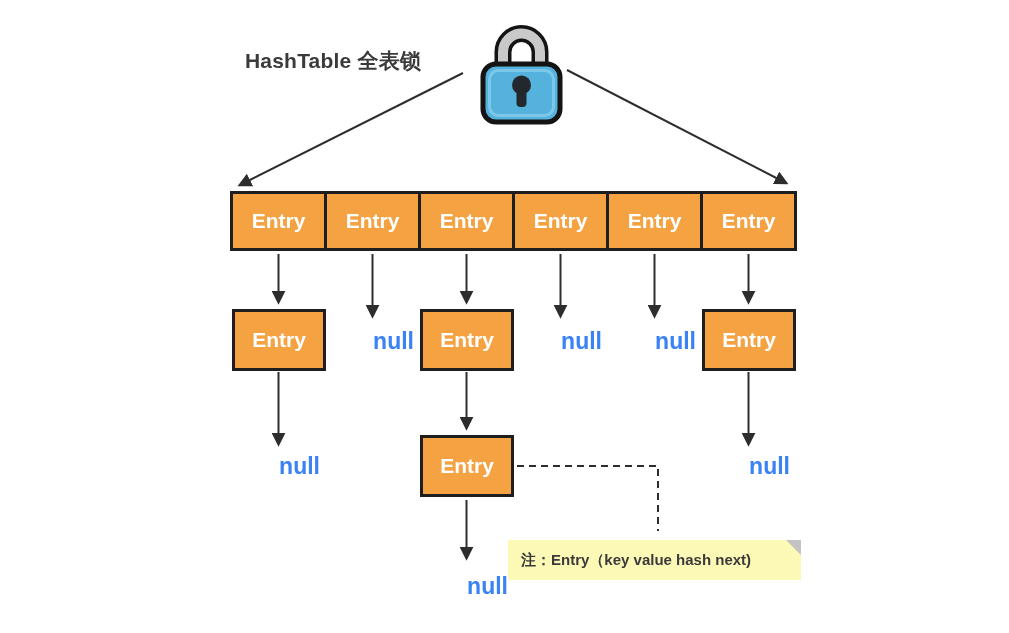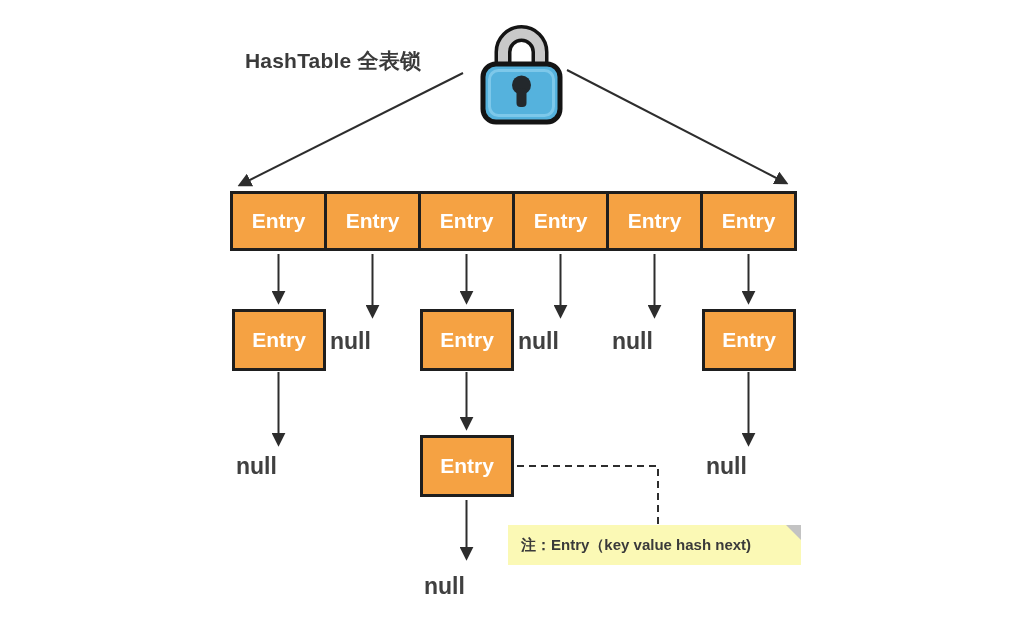--- a/index.html
+++ b/index.html
@@ -27,25 +27,25 @@
   }
   .bucket-cell + .bucket-cell{margin-left:-3px;}
   .node{
     position:absolute;box-sizing:border-box;
     width:94px;height:62px;
     border:3px solid #1e1e1e;background:#F5A243;
     display:flex;align-items:center;justify-content:center;
     color:#ffffff;font-weight:bold;font-size:21px;
   }
   .null-label{
-    position:absolute;width:84px;text-align:left;
-    font-size:23px;font-weight:bold;color:#404040;
+    position:absolute;width:84px;text-align:right;
+    font-size:23px;font-weight:bold;color:#3b82f6;
   }
   .note{
-    position:absolute;left:508px;top:525px;width:293px;height:40px;
+    position:absolute;left:508px;top:540px;width:293px;height:40px;
     box-sizing:border-box;background:#FBF9B5;
     font-size:15px;font-weight:bold;color:#3a3a3a;
     line-height:40px;padding-left:13px;white-space:nowrap;
   }
   .note-fold{
     position:absolute;top:0;right:0;width:0;height:0;
     border-top:15px solid #c3c3c3;border-left:15px solid transparent;
   }
 </style>
 </head>

